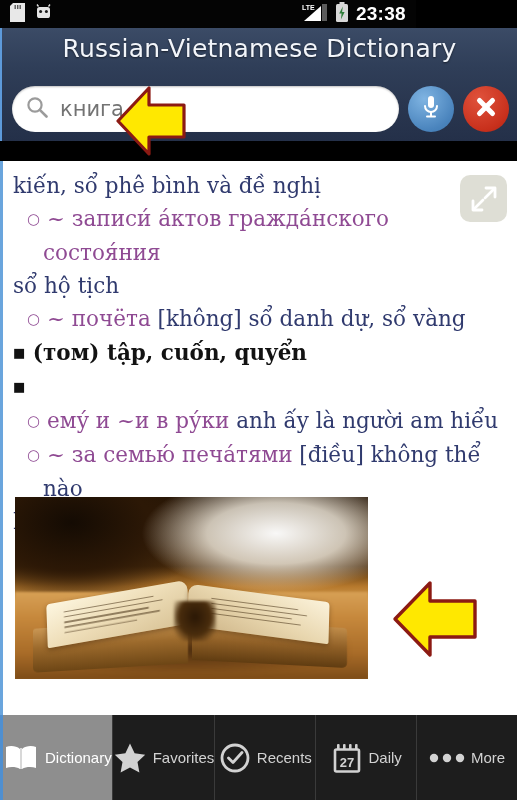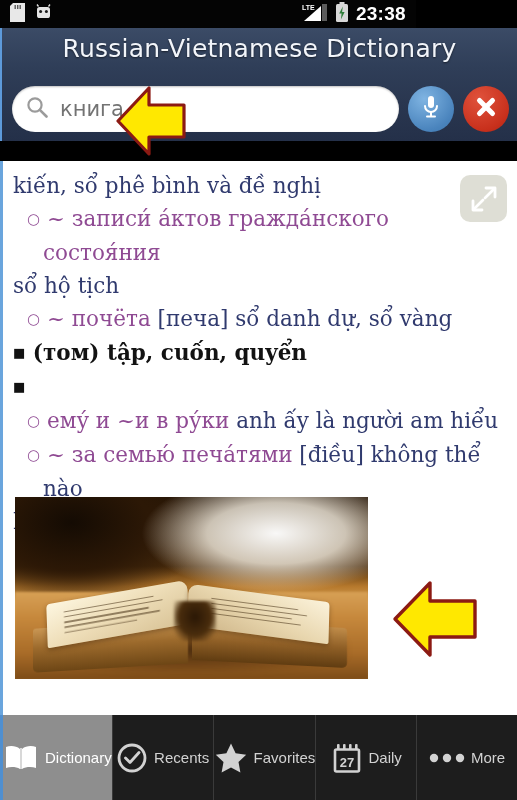--- a/index.html
+++ b/index.html
@@ -245,21 +245,21 @@
 
       <div class="line sub">
         <span class="dot">○</span>
         <span class="ru">~ записи́ а́ктов гражда́нского состоя́ния</span>
       </div>
 
       <div class="line vi">sổ hộ tịch</div>
 
       <div class="line sub">
         <span class="dot">○</span>
-        <span class="ru">~ почёта </span><span class="vi">[печа] sổ danh dự, sổ vàng</span>
+        <span class="ru">~ почёта </span><span class="vi">[không] sổ danh dự, sổ vàng</span>
       </div>
 
       <div class="bold-line">
         <span class="sq">■</span>
         <span>(том) tập, cuốn, quyển</span>
       </div>
 
       <div class="bold-line">
         <span class="sq">■</span>
         <span></span>
@@ -321,35 +321,35 @@
           <path d="M17 6 C13 2.5 7 2.5 3 4 L3 25 C7 23.5 13 23.5 17 26 Z" fill="#ffffff"></path>
           <path d="M19 6 C23 2.5 29 2.5 33 4 L33 25 C29 23.5 23 23.5 19 26 Z" fill="#ffffff"></path>
           <rect x="17" y="5" width="2" height="21" fill="#d8d8d8"></rect>
         </svg>
       </span>
       <span class="tab-label">Dictionary</span>
     </div>
 
     <div class="tab">
       <span class="tab-ico">
+        <svg width="34" height="32" viewBox="0 0 34 32">
+          <path d="M17 1.5 L21.6 11.3 L32.2 12.7 L24.5 20.1 L26.4 30.6 L17 25.5 L7.6 30.6 L9.5 20.1 L1.8 12.7 L12.4 11.3 Z" fill="#d2d2d2"></path>
+        </svg>
+      </span>
+      <span class="tab-label">Favorites</span>
+    </div>
+
+    <div class="tab">
+      <span class="tab-ico">
         <svg width="32" height="32" viewBox="0 0 32 32">
           <circle cx="16" cy="16" r="13" fill="none" stroke="#d2d2d2" stroke-width="2.8"></circle>
           <path d="M9.5 16 L14 20.5 L23 10.5" fill="none" stroke="#d2d2d2" stroke-width="2.8" stroke-linecap="round" stroke-linejoin="round"></path>
         </svg>
       </span>
       <span class="tab-label">Recents</span>
-    </div>
-
-    <div class="tab">
-      <span class="tab-ico">
-        <svg width="34" height="32" viewBox="0 0 34 32">
-          <path d="M17 1.5 L21.6 11.3 L32.2 12.7 L24.5 20.1 L26.4 30.6 L17 25.5 L7.6 30.6 L9.5 20.1 L1.8 12.7 L12.4 11.3 Z" fill="#d2d2d2"></path>
-        </svg>
-      </span>
-      <span class="tab-label">Favorites</span>
     </div>
 
     <div class="tab">
       <span class="tab-ico">
         <svg width="32" height="32" viewBox="0 0 32 32">
           <rect x="6" y="2" width="2.6" height="6" rx="1" fill="#d2d2d2"></rect>
           <rect x="12" y="2" width="2.6" height="6" rx="1" fill="#d2d2d2"></rect>
           <rect x="18" y="2" width="2.6" height="6" rx="1" fill="#d2d2d2"></rect>
           <rect x="24" y="2" width="2.6" height="6" rx="1" fill="#d2d2d2"></rect>
           <rect x="4" y="7.5" width="24" height="22" rx="1.5" fill="none" stroke="#d2d2d2" stroke-width="2.6"></rect>

